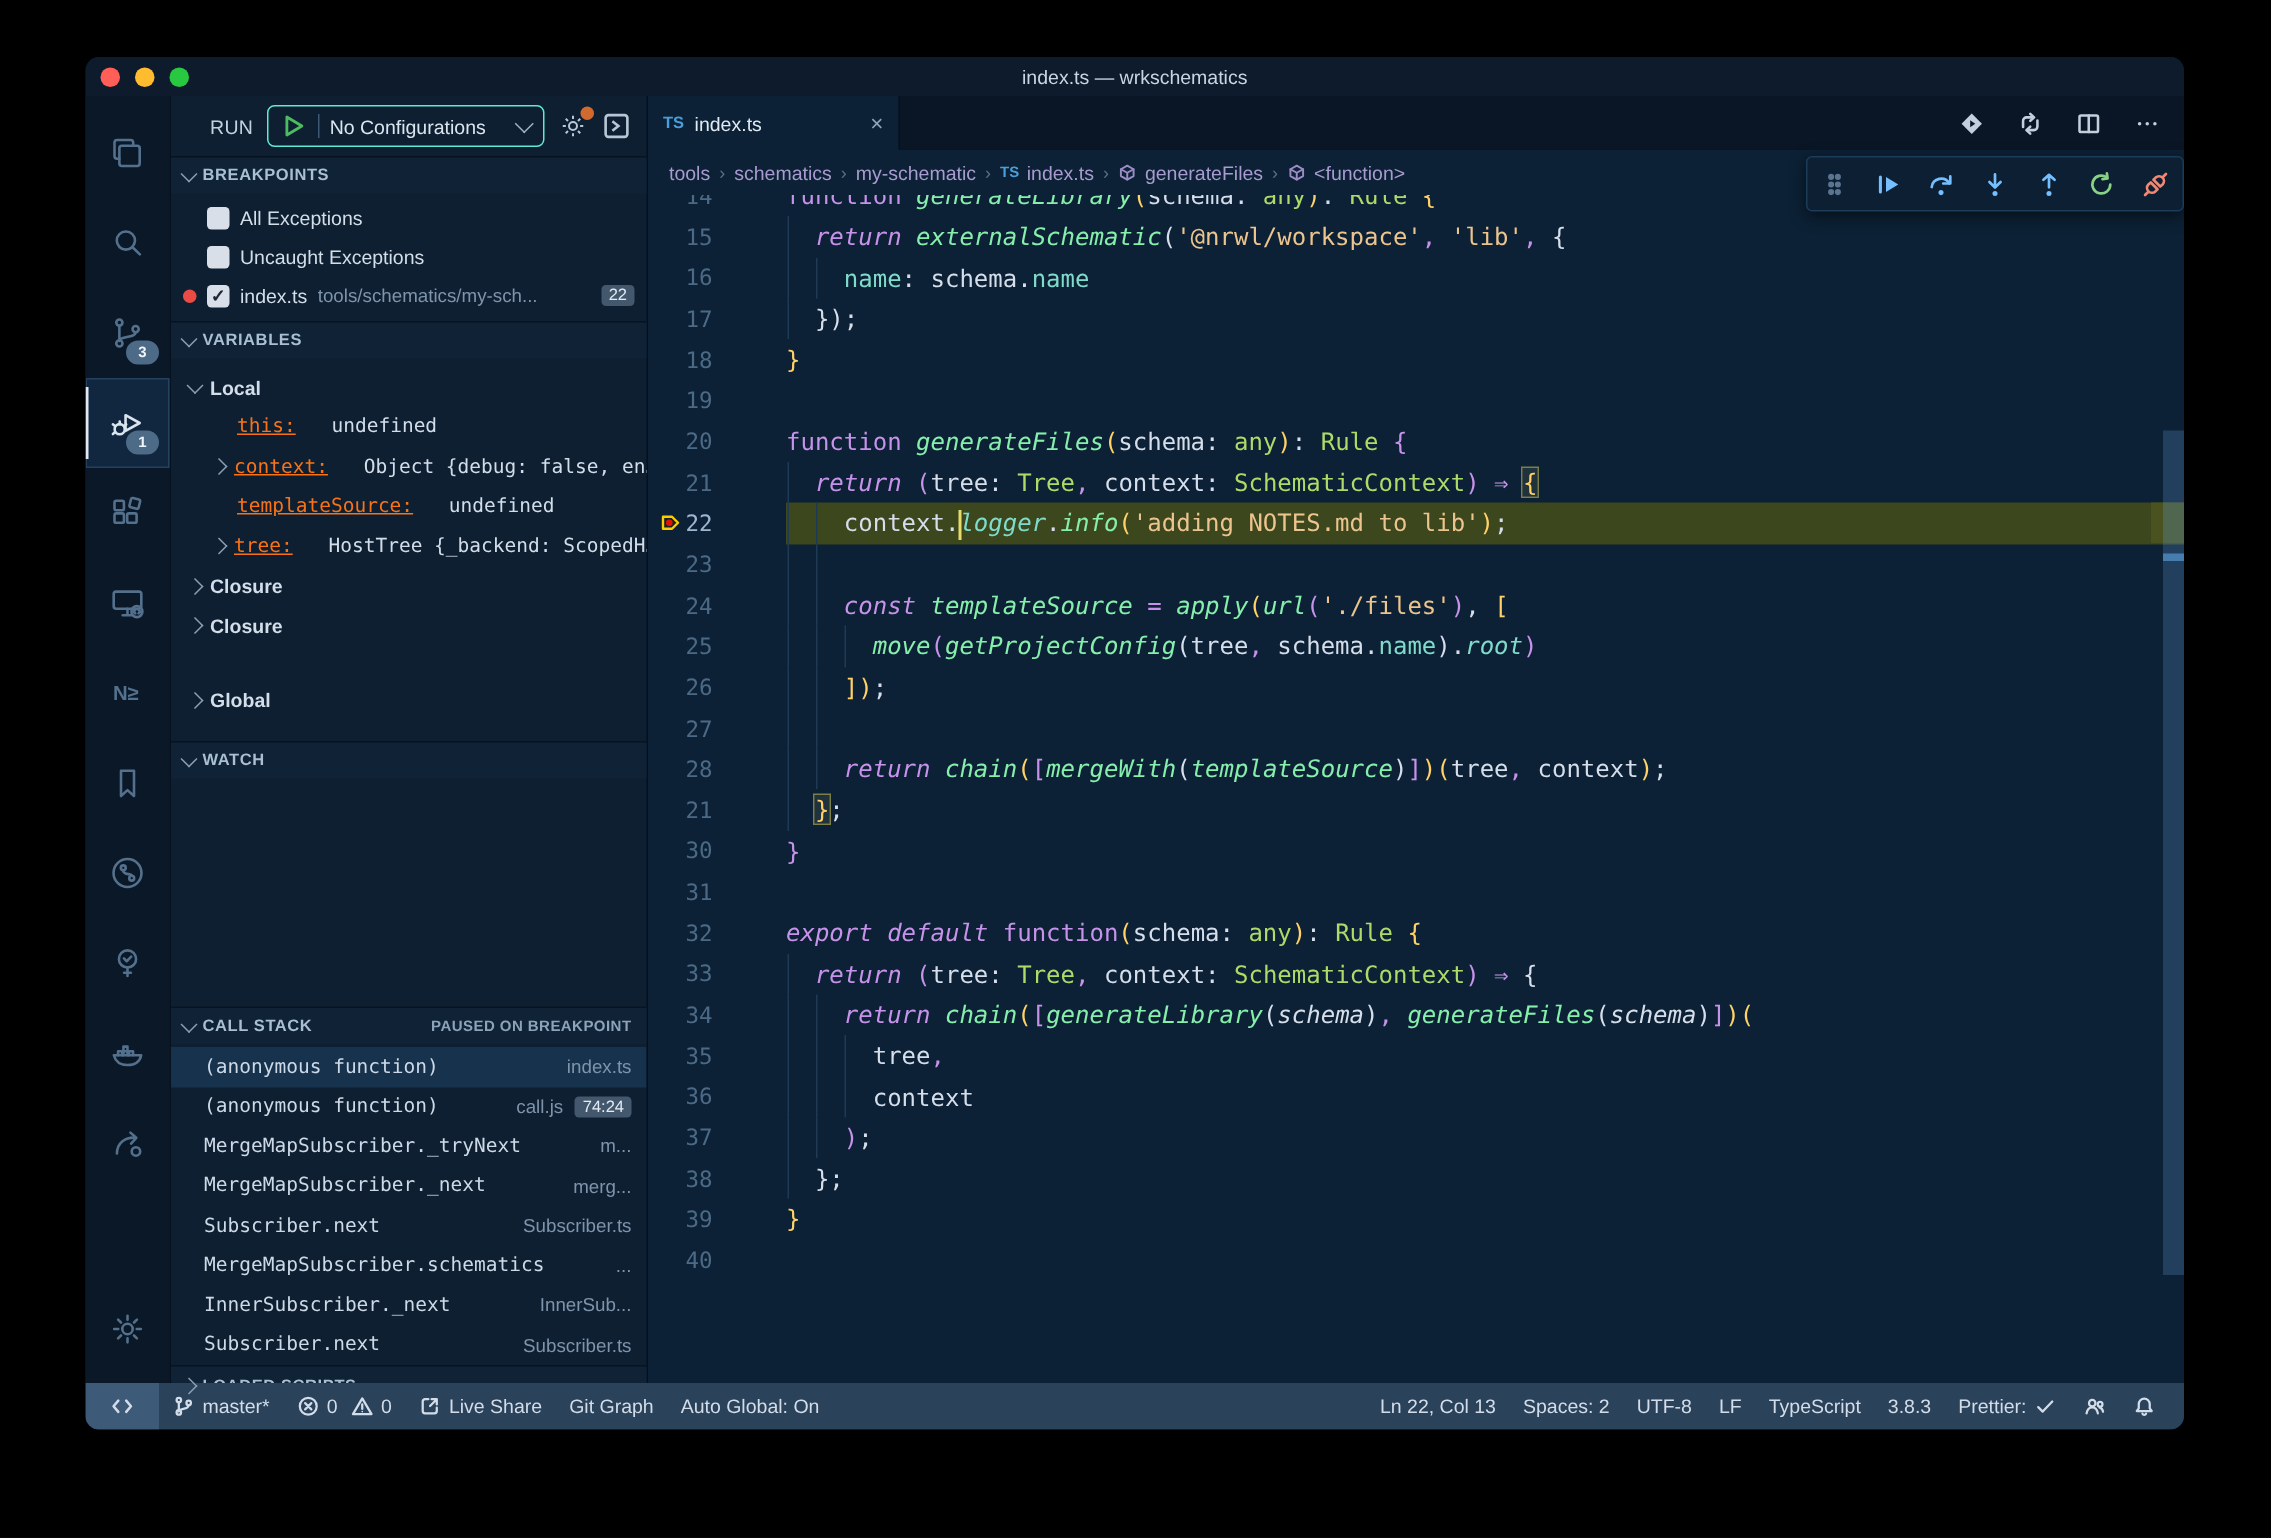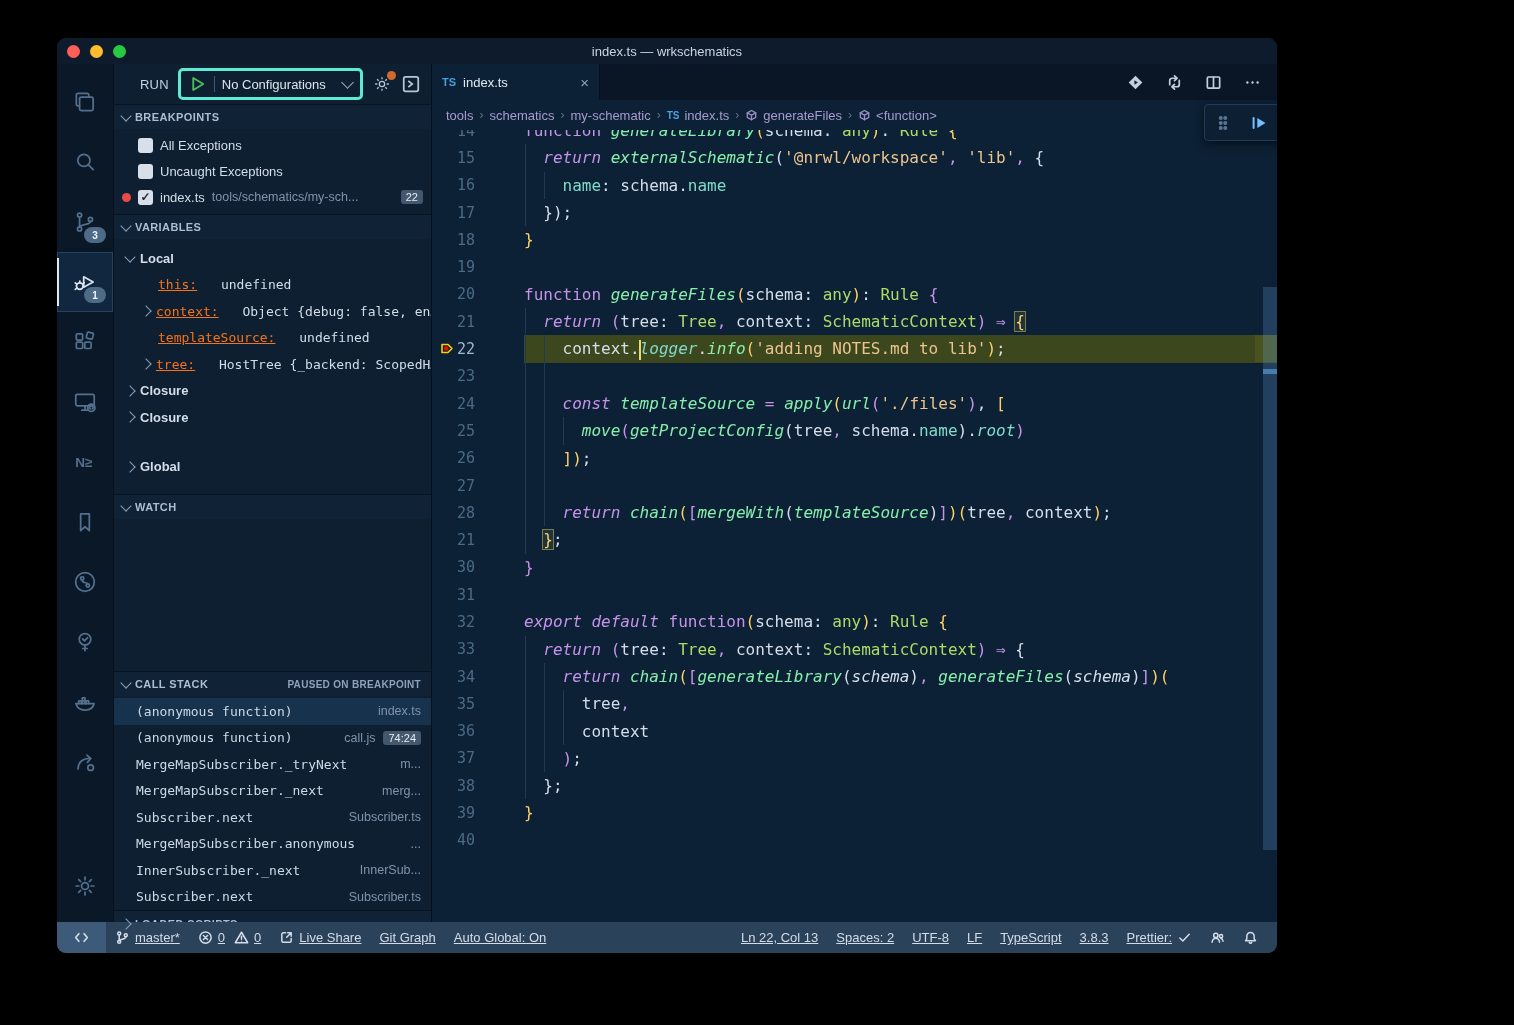--- a/index.html
+++ b/index.html
@@ -1,17 +1,17 @@
 <!DOCTYPE html>
 <html><head>
 <meta charset="utf-8">
 <style>
   html,body{margin:0;padding:0;background:#000;width:1514px;height:1025px;overflow:hidden;
     font-family:"Liberation Sans",sans-serif;-webkit-font-smoothing:antialiased;}
-  .window{position:absolute;left:57px;top:38px;width:1220px;height:915px;background:#0c2135;
+  .window{position:absolute;left:57px;top:38px;width:1399px;height:915px;background:#0c2135;
     border-radius:9px;overflow:hidden;box-shadow:0 18px 60px rgba(0,0,0,.8);display:flex;flex-direction:column;}
   
   .titlebar{height:26px;background:#0d1b2c;display:flex;align-items:center;position:relative;flex:0 0 auto;}
   .lights{display:flex;gap:10px;margin-left:10px;}
   .light{width:13px;height:13px;border-radius:50%;}
   .titletext{position:absolute;left:0;right:0;text-align:center;font-size:13px;color:#cad5e2;}
   
   .main{flex:1 1 auto;display:flex;min-height:0;}
   .activitybar{width:56px;background:#0b1828;display:flex;flex-direction:column;align-items:center;padding-top:8px;flex:0 0 auto;}
   .ab-item{width:56px;height:60px;display:flex;align-items:center;justify-content:center;color:#53708c;position:relative;cursor:pointer;}
@@ -19,21 +19,21 @@
   .ab-item.active{color:#d9e4ef;background:#10273f;box-shadow:inset 0 0 0 1px #24415e;}
   .ab-item.active::before{content:"";position:absolute;left:0;top:6px;bottom:6px;width:2px;background:#dfe9f3;}
   .ab-badge{position:absolute;right:7px;bottom:9px;min-width:16px;height:16px;border-radius:9px;background:#4d6a87;
     color:#eef4fa;font-size:10px;font-weight:bold;display:flex;align-items:center;justify-content:center;padding:0 3px;}
   .ab-bottom{margin-top:auto;margin-bottom:6px;}
   
   .sidebar{width:319px;background:#0e1f31;border-left:1px solid #071120;border-right:1px solid #05101d;
     display:flex;flex-direction:column;flex:0 0 auto;color:#cfdbe8;box-sizing:border-box;}
   .run-controls{height:40px;display:flex;align-items:center;padding:0 10px 0 26px;gap:9px;flex:0 0 auto;}
   .run-label{font-size:13px;color:#c3d2e0;letter-spacing:.2px;}
-  .config-picker{height:26px;border:3px solid #5eead4;border-radius:5px;display:flex;align-items:center;padding:0 8px 0 6px;gap:7px;flex:1 1 auto;cursor:pointer;}
+  .config-picker{height:26px;border:1px solid #5eead4;border-radius:5px;display:flex;align-items:center;padding:0 8px 0 6px;gap:7px;flex:1 1 auto;cursor:pointer;}
   .config-picker .sep{width:1px;height:16px;background:#3d5873;}
   .config-label{font-size:13px;color:#dbe5ee;white-space:nowrap;flex:1 1 auto;}
   .chev{width:8px;height:8px;border-right:1.6px solid #9fb3c6;border-bottom:1.6px solid #9fb3c6;transform:rotate(45deg);margin-top:-4px;}
   .icon-btn{position:relative;color:#b7c7d6;display:flex;align-items:center;cursor:pointer;}
   .icon-btn svg{width:20px;height:20px;}
   .gear-dot{position:absolute;right:-4px;top:-3px;width:9px;height:9px;border-radius:50%;background:#d2692e;}
   .section-header{height:24px;display:flex;align-items:center;gap:5px;padding:0 10px 0 8px;background:#0f2236;
     border-top:1px solid #081321;font-size:11px;font-weight:bold;color:#a9bfd2;letter-spacing:.4px;flex:0 0 auto;cursor:pointer;}
   .tw{width:7px;height:7px;border-right:1.4px solid #8aa0b5;border-bottom:1.4px solid #8aa0b5;flex:0 0 auto;}
   .tw.down{transform:rotate(45deg);margin-top:-3px;}
@@ -103,21 +103,21 @@
   .olive-mark{position:absolute;right:0;width:22px;top:205px;height:27px;background:#4a531f;}
   .blue-tick{position:absolute;right:0;width:14px;top:239px;height:5px;background:#3e719f;}
   
   .debug-toolbar{position:absolute;top:40px;left:772px;width:252px;height:37px;background:#0c1f33;border:1px solid #1d3c59;
     border-radius:4px;box-shadow:0 3px 10px rgba(0,0,0,.55);display:flex;align-items:center;justify-content:space-around;z-index:10;box-sizing:border-box;}
   .dtb{width:32px;height:30px;display:flex;align-items:center;justify-content:center;cursor:pointer;}
   .dtb svg{width:18px;height:18px;}
   .c-blue{color:#75beff;} .c-green{color:#89d185;} .c-red{color:#f48771;} .c-grip{color:#5b7590;cursor:grab;}
   
   .statusbar{height:31px;background:#2b425b;display:flex;align-items:center;color:#d2dde9;font-size:13px;flex:0 0 auto;}
-  .sb-left,.sb-right{display:flex;align-items:flex-end;height:100%;text-decoration:underline;}
+  .sb-left,.sb-right{display:flex;align-items:flex-end;height:100%;}
   .sb-right{margin-left:auto;padding-right:10px;}
   .sb-item{display:flex;align-items:center;gap:5px;padding:0 9px;height:100%;cursor:pointer;white-space:nowrap;}
   .sb-item svg{width:15px;height:15px;}
   .sb-item.boxed{background:#3d5a78;padding:0 17px;}
 </style>
 </head>
 <body>
 
 <div class="window">
   <div class="titlebar">
@@ -327,21 +327,21 @@
           </div>
           <div class="cs-row">
             <span class="cs-name">MergeMapSubscriber._next</span>
             <span class="cs-file">merg...</span>
           </div>
           <div class="cs-row">
             <span class="cs-name">Subscriber.next</span>
             <span class="cs-file">Subscriber.ts</span>
           </div>
           <div class="cs-row">
-            <span class="cs-name">MergeMapSubscriber.anonymous</span>
+            <span class="cs-name">MergeMapSubscriber.schematics</span>
             <span class="cs-file">...</span>
           </div>
           <div class="cs-row">
             <span class="cs-name">InnerSubscriber._next</span>
             <span class="cs-file">InnerSub...</span>
           </div>
           <div class="cs-row">
             <span class="cs-name">Subscriber.next</span>
             <span class="cs-file">Subscriber.ts</span>
           </div>

